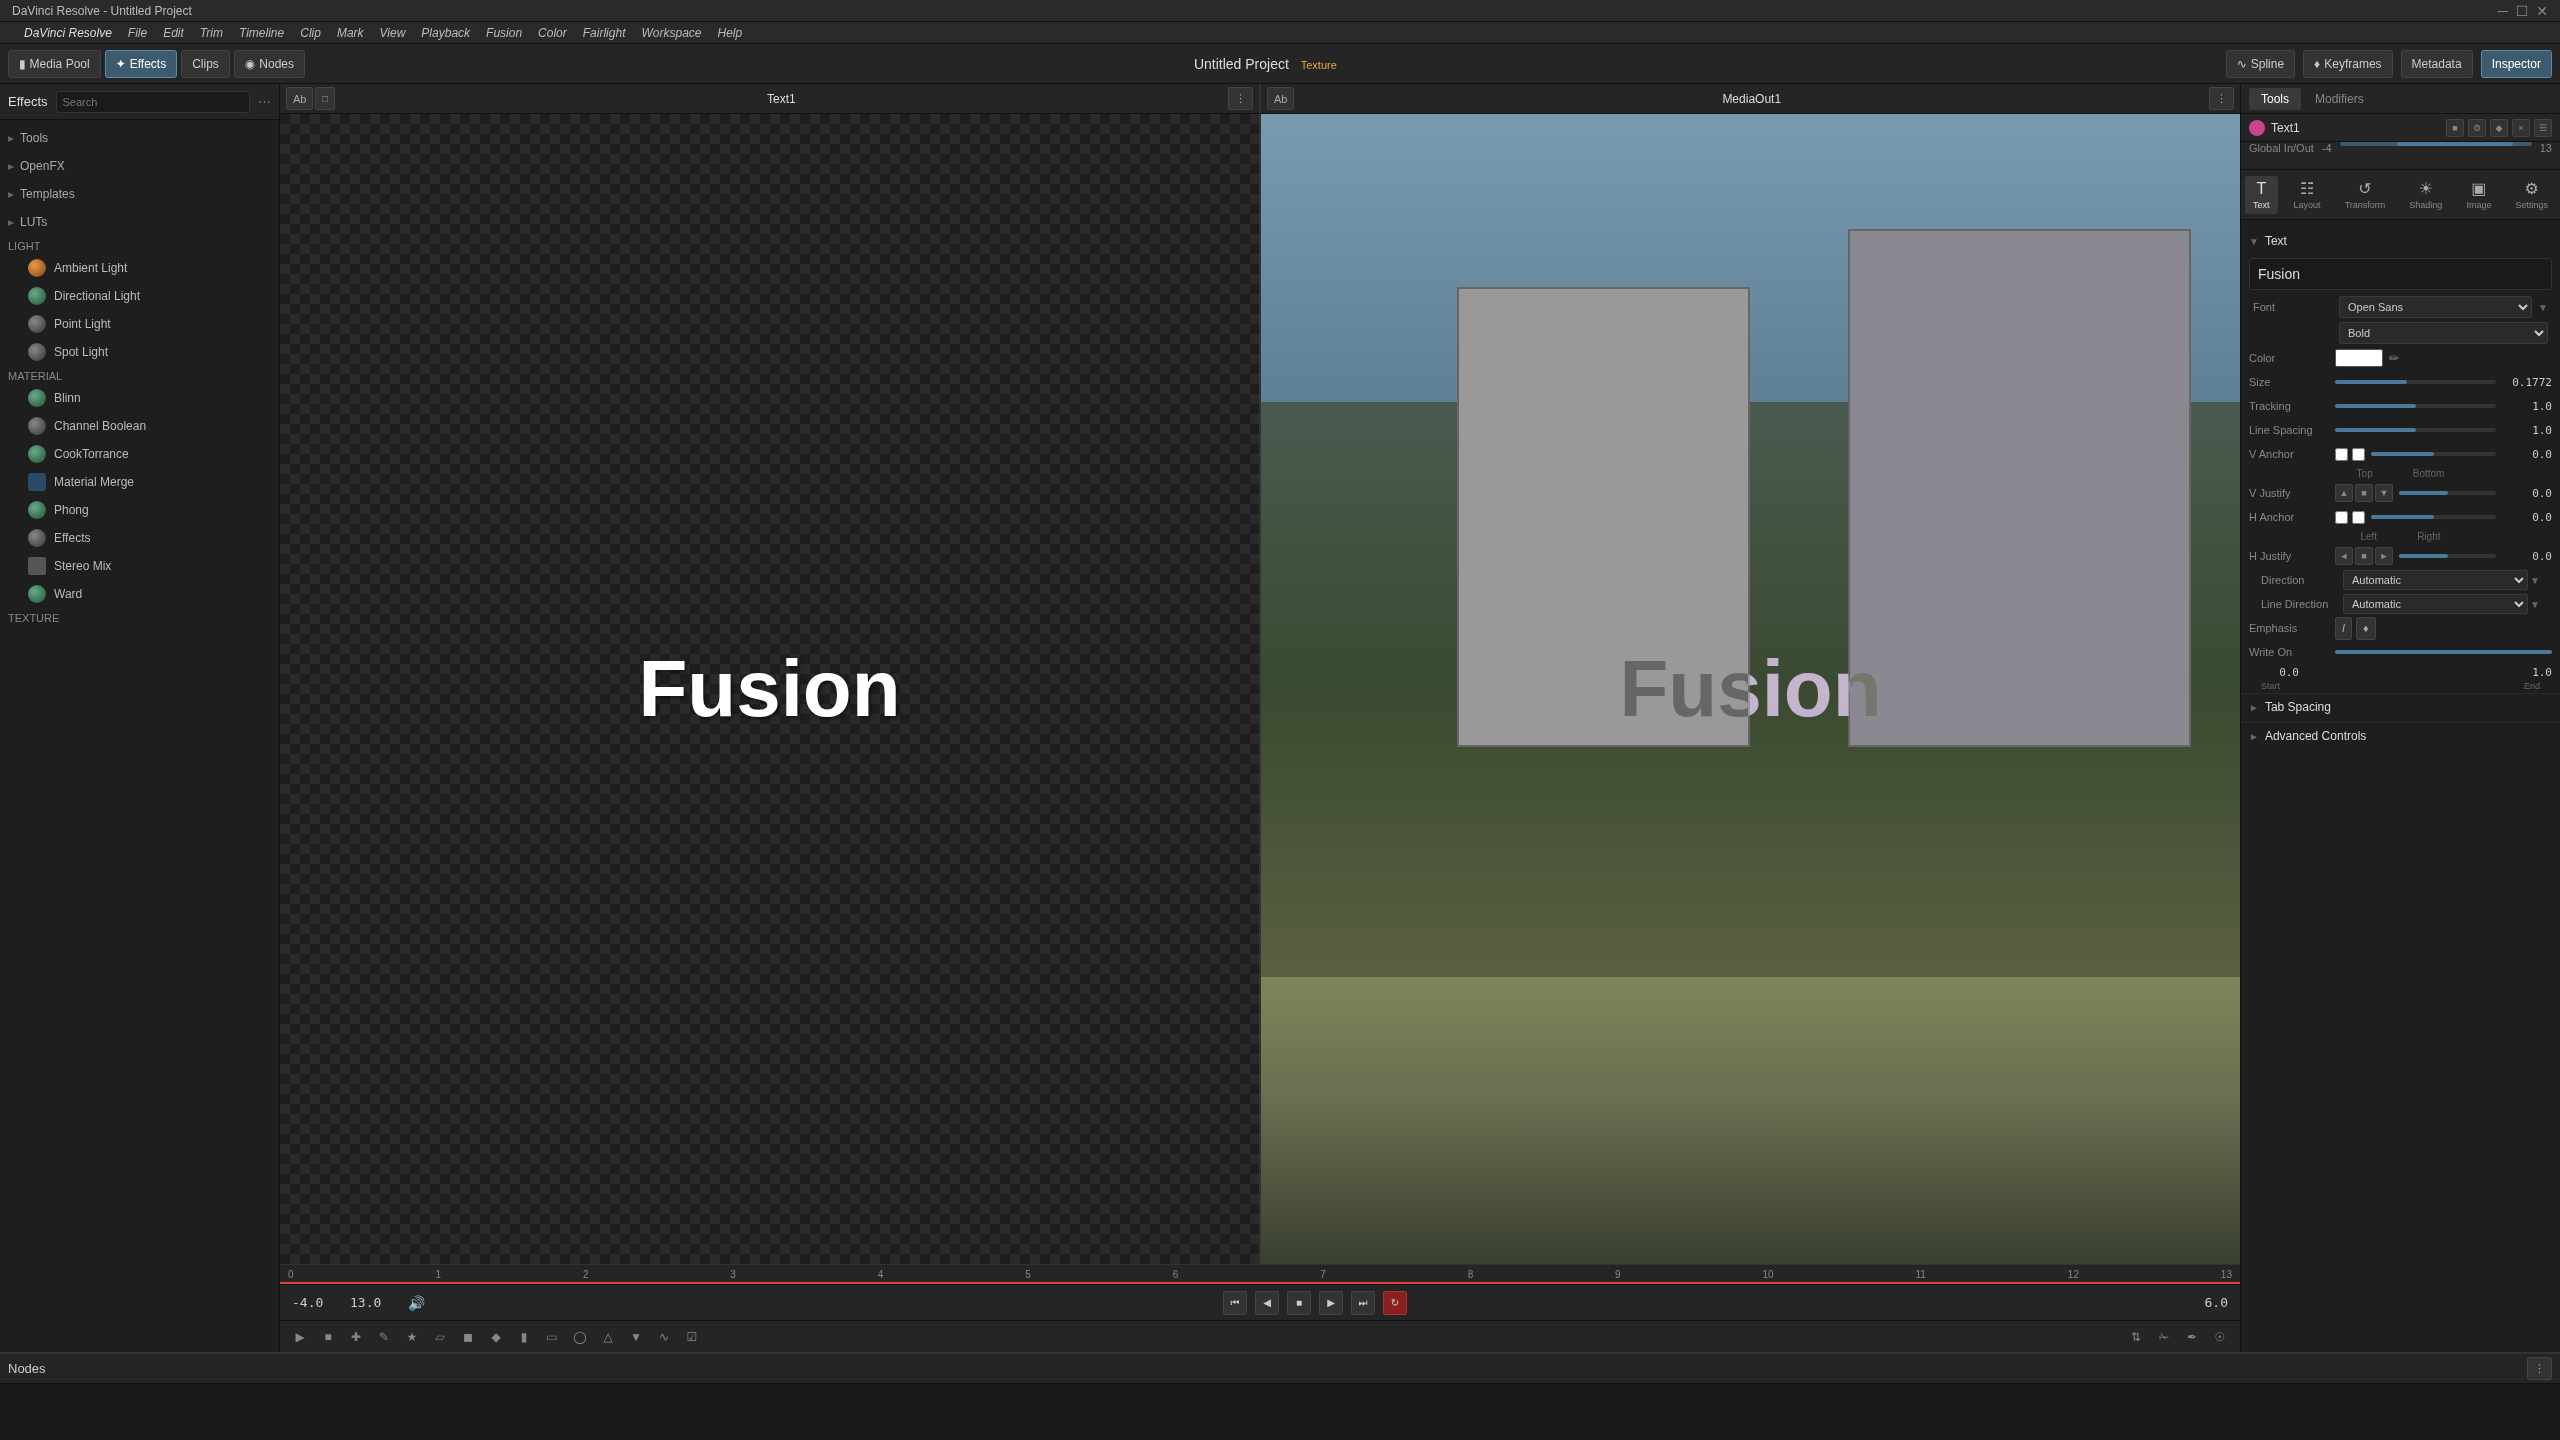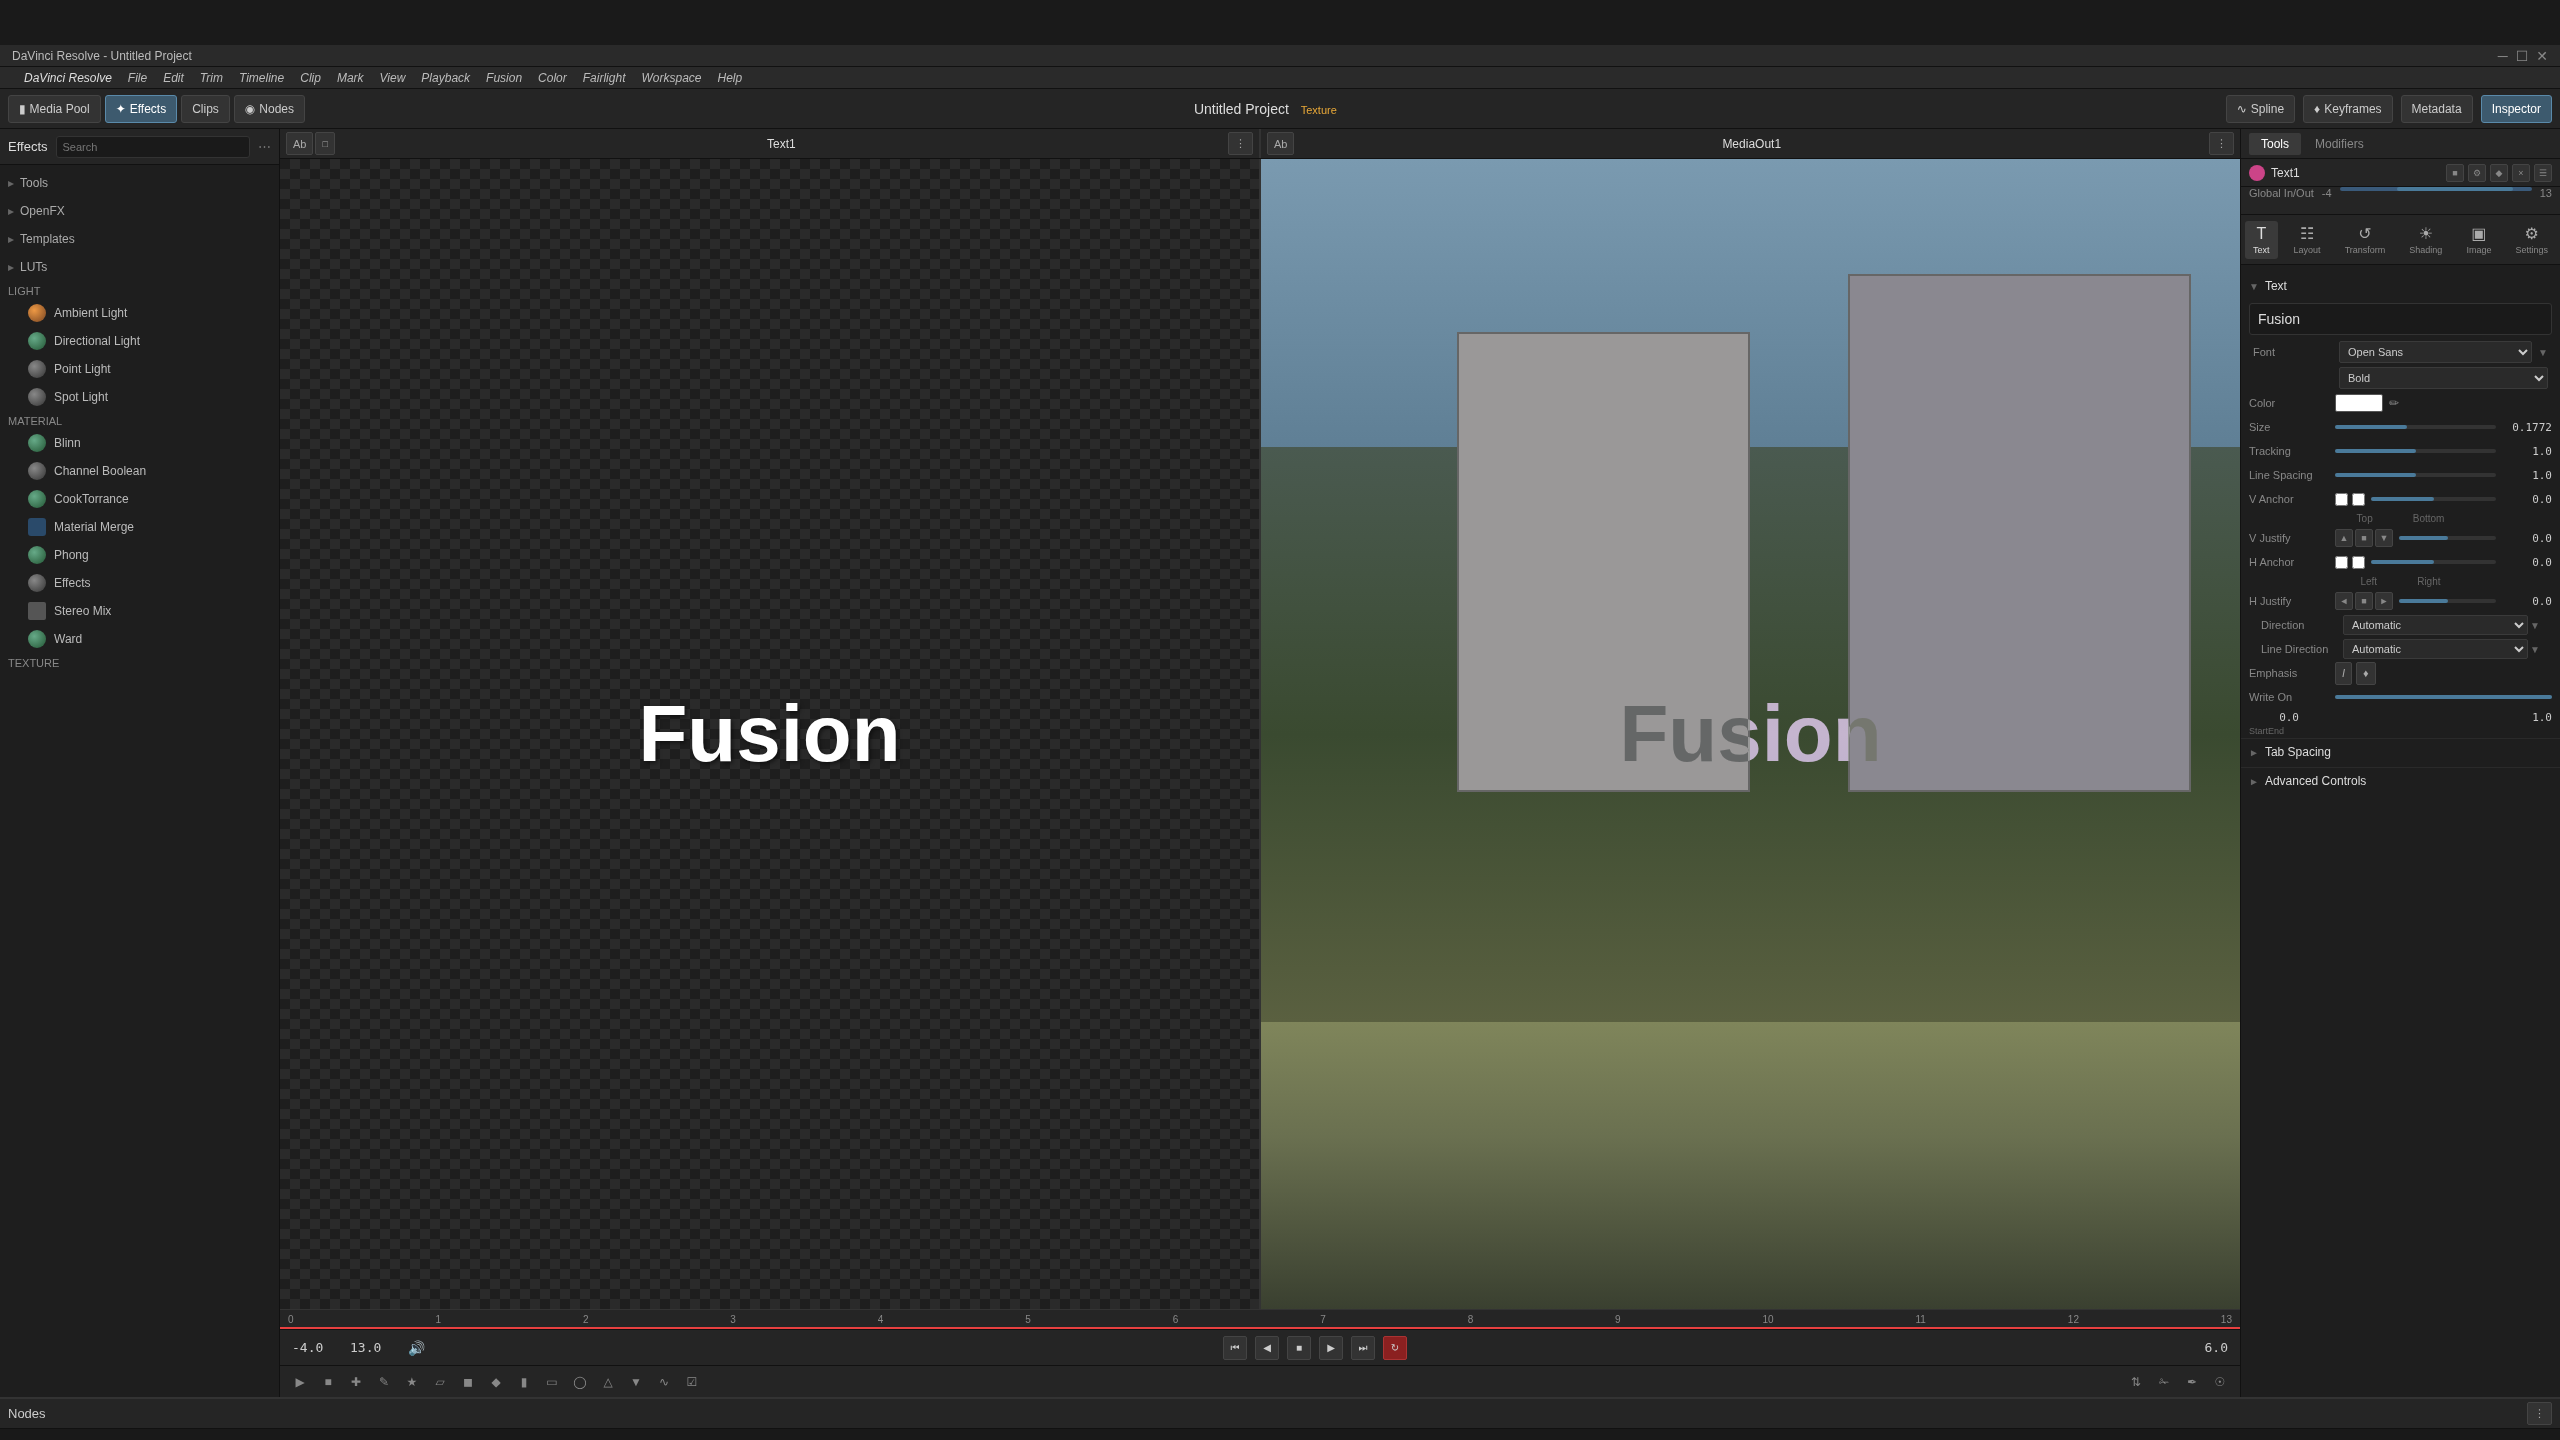--- a/index.html
+++ b/index.html
@@ -598,21 +598,21 @@
       position: absolute;
       top: 0; left: 0;
       width: 100%;
       height: 100%;
       pointer-events: none;
     }
   </style>
 </head>
 <body>
 
-<div style="height:22px; background:#2a2a2a; display:flex; align-items:center; padding:0 12px; border-bottom:1px solid #111;margin-top:45px;">
+<div style="height:22px; background:#2a2a2a; display:flex; align-items:center; padding:0 12px; border-bottom:1px solid #111;">
   <span style="font-size:12px; color:#bbb; flex:1;">DaVinci Resolve - Untitled Project</span>
   <div style="display:flex; gap:8px;">
     <span style="color:#888; cursor:pointer; font-size:14px;">─</span>
     <span style="color:#888; cursor:pointer; font-size:14px;">☐</span>
     <span style="color:#888; cursor:pointer; font-size:14px;">✕</span>
   </div>
 </div>
 
 <div class="menu-bar">
   <span class="menu-title">DaVinci Resolve</span>
@@ -1074,21 +1074,21 @@
           <div class="prop-slider" style="flex:1;">
             <div class="prop-slider-fill" style="width:100%;"></div>
           </div>
         </div>
       </div>
       <div style="display:flex; padding:2px 8px; gap:8px; align-items:center;">
         <span class="prop-number">0.0</span>
         <div style="flex:1;"></div>
         <span class="prop-number">1.0</span>
       </div>
-      <div style="display:flex; padding:0 8px; justify-content:flex-start; font-size:9px; color:#666;">
+      <div style="display:flex; padding:0 20px; justify-content:space-between; font-size:9px; color:#666;">
         <span>Start</span>
         <span>End</span>
       </div>
 
       
       <div class="collapsible-section">
         <div class="section-header">
           <span class="expand-arrow">►</span>
           <span>Tab Spacing</span>
         </div>

